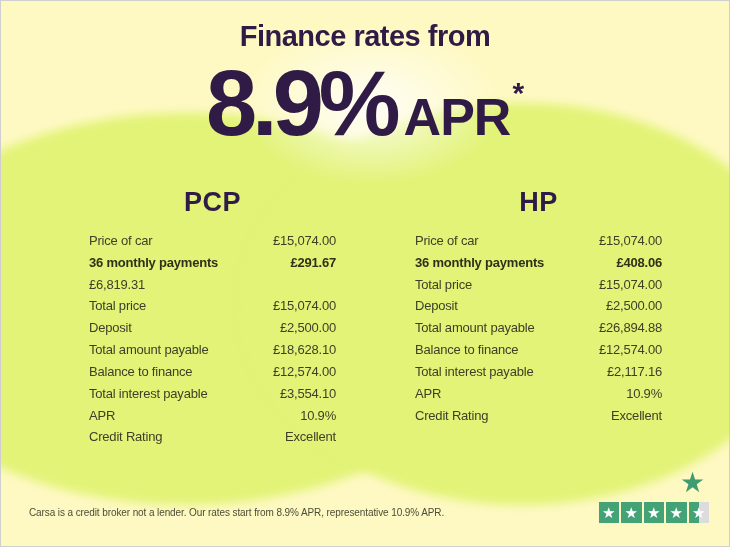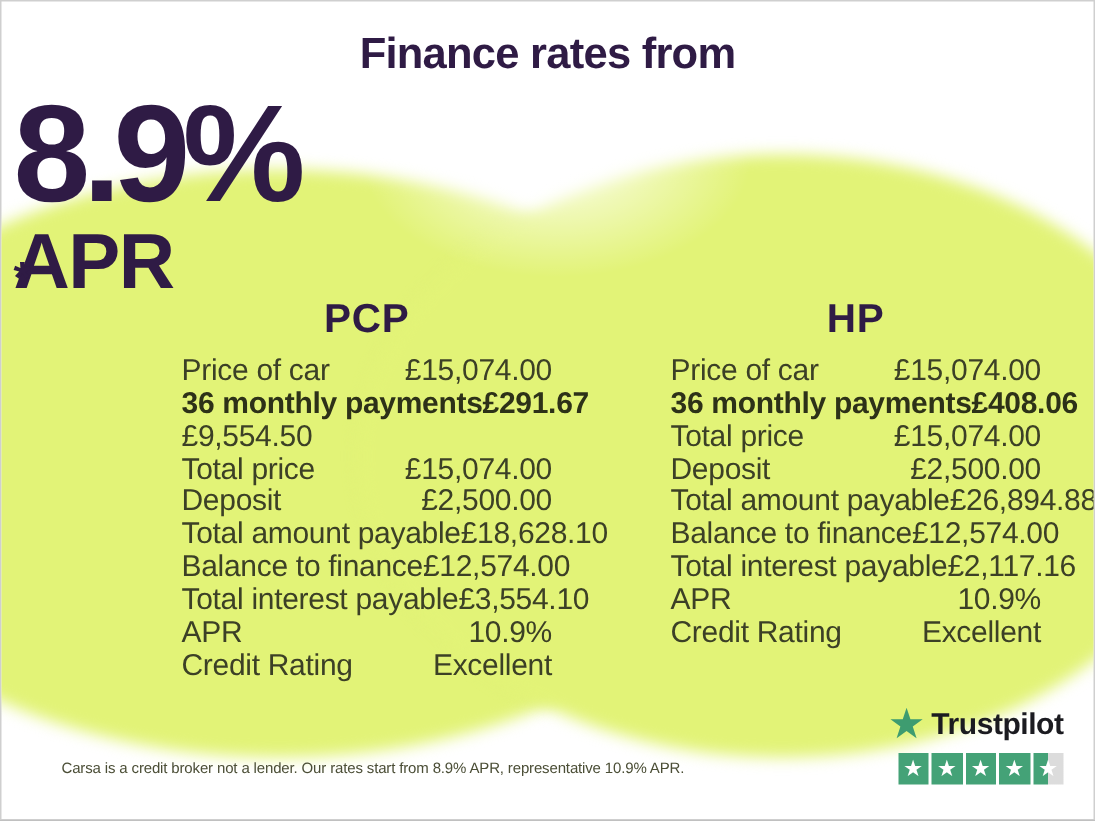--- a/index.html
+++ b/index.html
@@ -1,20 +1,20 @@
 <!DOCTYPE html>
 <html><head>
 <meta charset="utf-8">
 <style>
   html,body{margin:0;padding:0;background:#888;}
   .stage{
     position:relative;
     width:730px;height:547px;
     margin:0 auto;
-    background:#ffffff;
+    background:#fef9c3;
     overflow:hidden;
     font-family:"Liberation Sans", sans-serif;
     border:1px solid #cfcfcf;
     box-sizing:border-box;
   }
   
   .blob{position:absolute;background:#e2f377;border-radius:50%;filter:blur(5px);z-index:0;}
   .blob-left{left:-130px;top:112px;width:630px;height:392px;}
   .blob-right{left:238px;top:102px;width:565px;height:402px;}
   .glow{
@@ -23,45 +23,45 @@
   }
   .content{position:absolute;inset:0;z-index:2;}
 
   
   .title{
     position:absolute;top:19px;left:0;right:0;text-align:center;
     font-size:29px;font-weight:bold;letter-spacing:-0.5px;color:#2f1b45;
   }
   .hero{
     position:absolute;top:56px;left:0;right:0;
-    display:flex;justify-content:center;align-items:baseline;color:#2f1b45;flex-direction:column;
+    display:flex;justify-content:center;align-items:baseline;color:#2f1b45;
   }
   .hero-rate{font-size:92px;font-weight:bold;letter-spacing:-5px;line-height:1;}
   .hero-apr{font-size:52px;font-weight:bold;letter-spacing:-1px;line-height:1;margin-left:8px;}
   .hero-star{font-size:30px;font-weight:bold;position:relative;top:-32px;margin-left:2px;}
 
   
-  .col{position:absolute;top:196px;width:247px;margin-left:32px;}
+  .col{position:absolute;top:186px;width:247px;}
   .col-pcp{left:88px;}
   .col-hp{left:414px;}
   .col-header{
     text-align:center;font-size:27px;font-weight:bold;color:#2f1b45;
     height:31px;line-height:31px;margin-bottom:8px;letter-spacing:0.5px;
   }
   .row{
-    display:flex;justify-content:space-between;align-items:flex-start;
-    height:21.85px;font-size:20px;color:#3c4026;letter-spacing:-0.2px;
+    display:flex;justify-content:space-between;align-items:flex-end;
+    height:21.85px;font-size:13px;color:#3c4026;letter-spacing:-0.2px;
   }
   .row .label{text-align:left;white-space:nowrap;}
   .row .value{text-align:right;white-space:nowrap;}
   .row.bold{font-weight:bold;color:#2d3118;}
 
   
   .disclaimer{
-    position:absolute;left:40px;top:505px;
+    position:absolute;left:28px;top:505px;
     font-size:10px;line-height:1.34;letter-spacing:-0.1px;color:#4b4e36;
   }
   .disclaimer div{white-space:nowrap;}
 
   .trustpilot{position:absolute;right:20px;top:468px;text-align:right;}
   .tp-logo{display:flex;align-items:center;justify-content:flex-end;}
   .tp-logo-star{font-size:28px;line-height:28px;color:#3e9c70;margin-right:4px;}
   .tp-name{font-size:20px;font-weight:bold;letter-spacing:-0.3px;color:#1b1b20;}
   .tp-stars{display:flex;gap:2px;margin-top:5px;justify-content:flex-end;}
   .tp-box{
@@ -95,21 +95,21 @@
       <div class="rows">
         <div class="row">
           <span class="label">Price of car</span>
           <span class="value">£15,074.00</span>
         </div>
         <div class="row bold">
           <span class="label">36 monthly payments</span>
           <span class="value">£291.67</span>
         </div>
         <div class="row">
-          <span class="value">£9,554.50</span>
+          <span class="value">£6,819.31</span>
         </div>
         <div class="row">
           <span class="label">Total price</span>
           <span class="value">£15,074.00</span>
         </div>
         <div class="row">
           <span class="label">Deposit</span>
           <span class="value">£2,500.00</span>
         </div>
         <div class="row">
@@ -177,21 +177,20 @@
       </div>
     </div>
 
     <div class="disclaimer">
       <div>Carsa is a credit broker not a lender. Our rates start from 8.9% APR, representative 10.9% APR.</div>
     </div>
 
     <div class="trustpilot">
       <div class="tp-logo">
         <span class="tp-logo-star">★</span>
-        <span class="tp-name">Trustpilot</span>
       </div>
       <div class="tp-stars">
         <span class="tp-box">
             <span class="st">★</span>
           </span>
         <span class="tp-box">
             <span class="st">★</span>
           </span>
         <span class="tp-box">
             <span class="st">★</span>

